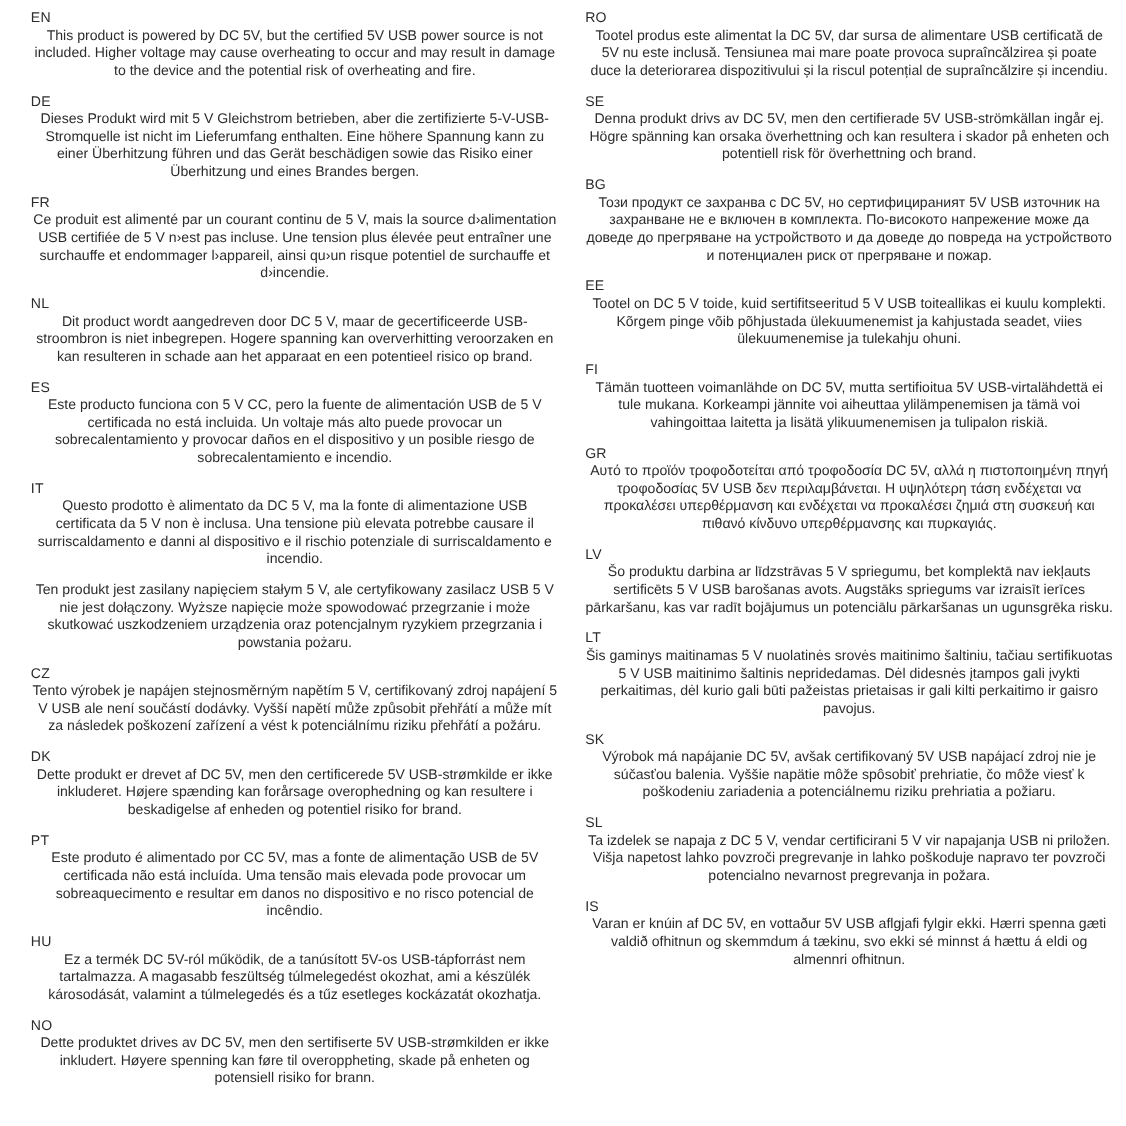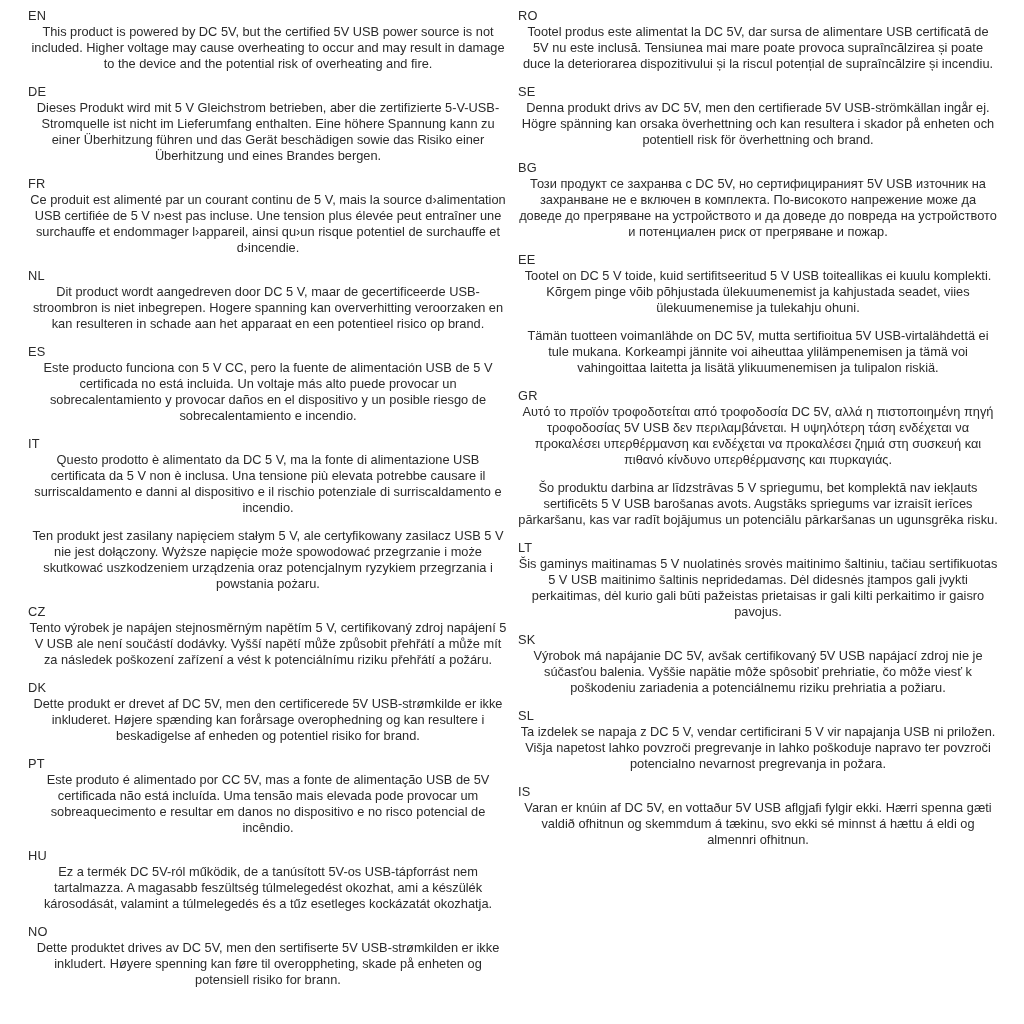--- a/index.html
+++ b/index.html
@@ -10,21 +10,21 @@
   body {
     width: 1024px;
     height: 1024px;
     box-sizing: border-box;
     font-family: "Liberation Sans", sans-serif;
     color: #2b2b2b;
     overflow: hidden;
   }
   .page {
     display: flex;
-    gap: 10px;
+    gap: 24px;
     padding: 8px 18px 0 28px;
     box-sizing: border-box;
     width: 854px;
   }
   .column {
     width: 480px;
     flex: 0 0 480px;
   }
   .section {
     margin: 0 0 12px 0;
@@ -106,27 +106,29 @@
       </div>
       <div class="section">
         <div class="lang-code">BG</div>
         <p class="lang-text">Този продукт се захранва с DC 5V, но сертифицираният 5V USB източник на захранване не е включен в комплекта. По-високото напрежение може да доведе до прегряване на устройството и да доведе до повреда на устройството и потенциален риск от прегряване и пожар.</p>
       </div>
       <div class="section">
         <div class="lang-code">EE</div>
         <p class="lang-text">Tootel on DC 5 V toide, kuid sertifitseeritud 5 V USB toiteallikas ei kuulu komplekti. Kõrgem pinge võib põhjustada ülekuumenemist ja kahjustada seadet, viies ülekuumenemise ja tulekahju ohuni.</p>
       </div>
       <div class="section">
+        <div class="lang-code">FI</div>
         <p class="lang-text">Tämän tuotteen voimanlähde on DC 5V, mutta sertifioitua 5V USB-virtalähdettä ei tule mukana. Korkeampi jännite voi aiheuttaa ylilämpenemisen ja tämä voi vahingoittaa laitetta ja lisätä ylikuumenemisen ja tulipalon riskiä.</p>
       </div>
       <div class="section">
         <div class="lang-code">GR</div>
         <p class="lang-text">Αυτό το προϊόν τροφοδοτείται από τροφοδοσία DC 5V, αλλά η πιστοποιημένη πηγή τροφοδοσίας 5V USB δεν περιλαμβάνεται. Η υψηλότερη τάση ενδέχεται να προκαλέσει υπερθέρμανση και ενδέχεται να προκαλέσει ζημιά στη συσκευή και πιθανό κίνδυνο υπερθέρμανσης και πυρκαγιάς.</p>
       </div>
       <div class="section">
+        <div class="lang-code">LV</div>
         <p class="lang-text">Šo produktu darbina ar līdzstrāvas 5 V spriegumu, bet komplektā nav iekļauts sertificēts 5 V USB barošanas avots. Augstāks spriegums var izraisīt ierīces pārkaršanu, kas var radīt bojājumus un potenciālu pārkaršanas un ugunsgrēka risku.</p>
       </div>
       <div class="section">
         <div class="lang-code">LT</div>
         <p class="lang-text">Šis gaminys maitinamas 5 V nuolatinės srovės maitinimo šaltiniu, tačiau sertifikuotas 5 V USB maitinimo šaltinis nepridedamas. Dėl didesnės įtampos gali įvykti perkaitimas, dėl kurio gali būti pažeistas prietaisas ir gali kilti perkaitimo ir gaisro pavojus.</p>
       </div>
       <div class="section">
         <div class="lang-code">SK</div>
         <p class="lang-text">Výrobok má napájanie DC 5V, avšak certifikovaný 5V USB napájací zdroj nie je súčasťou balenia. Vyššie napätie môže spôsobiť prehriatie, čo môže viesť k poškodeniu zariadenia a potenciálnemu riziku prehriatia a požiaru.</p>
       </div>

